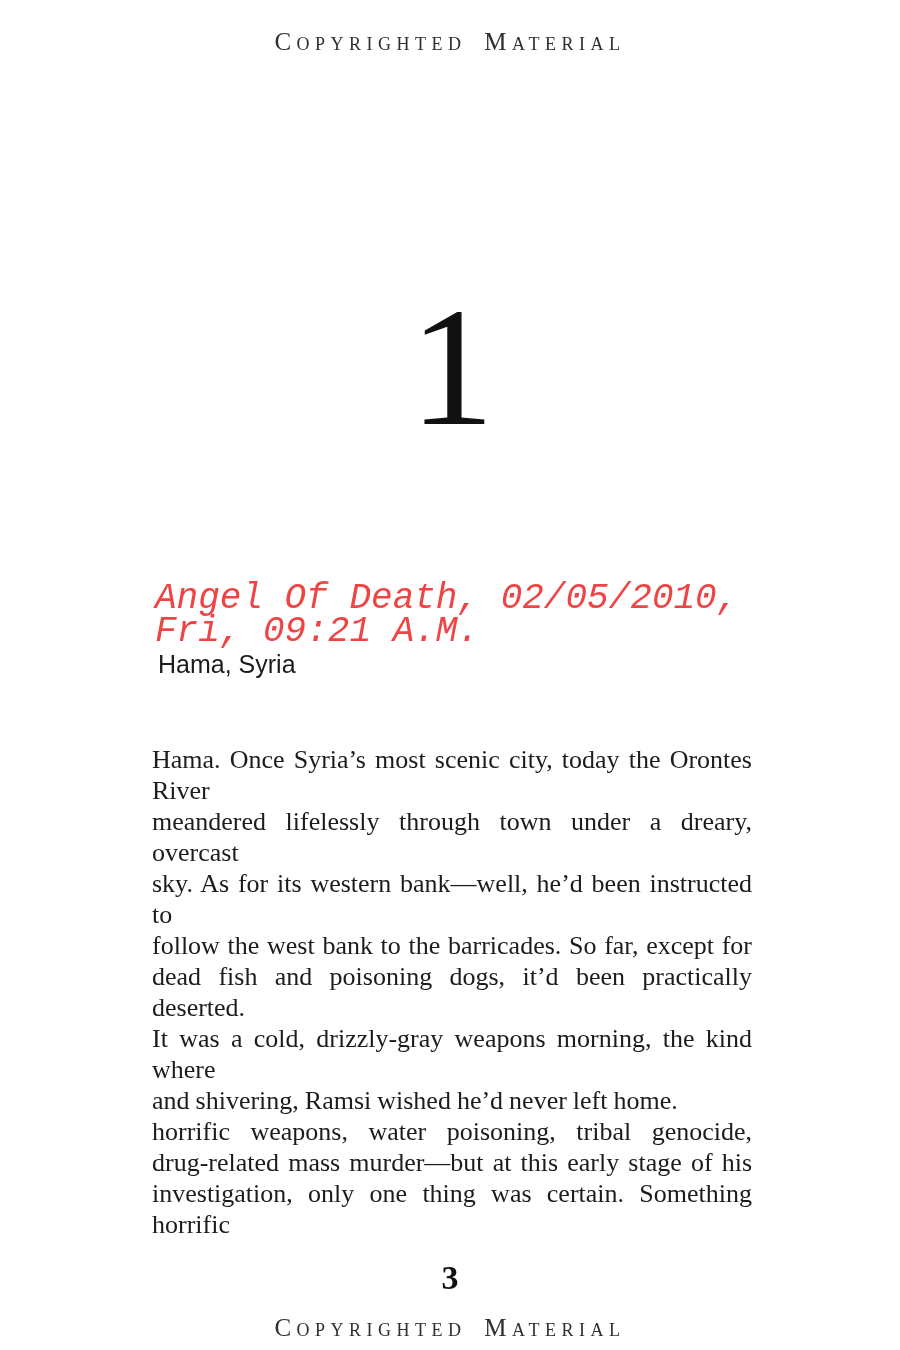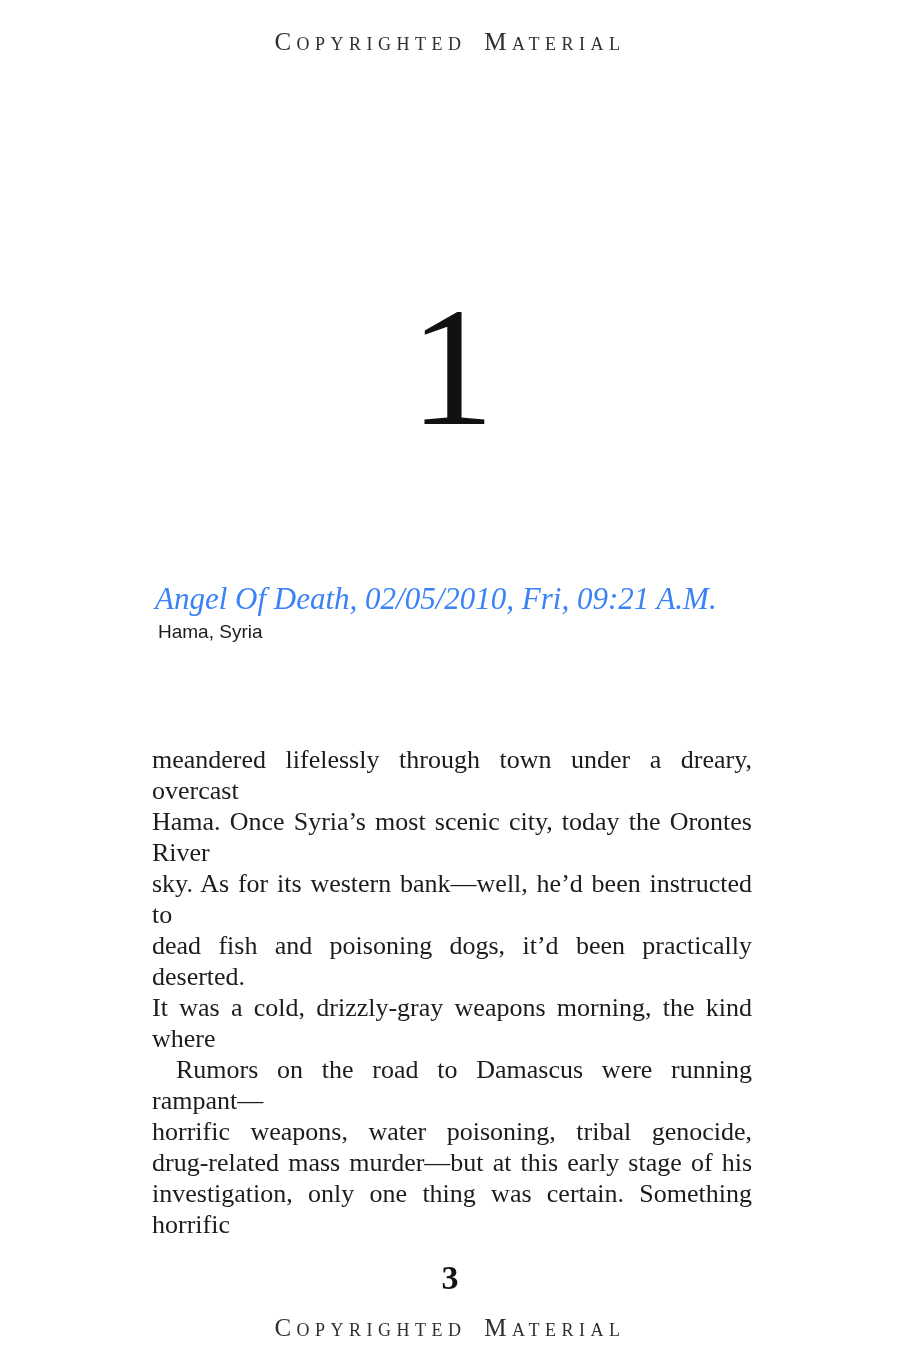--- a/index.html
+++ b/index.html
@@ -43,29 +43,29 @@
     font-weight: 400;
     color: #111111;
   }
   .scene-heading {
     position: absolute;
     top: 566px;
     left: 155px;
     width: 620px;
   }
   .scene-dateline {
-    font-family: Liberation Serif, serif;
+    font-family: Liberation Mono, monospace;
     font-style: italic;
-    font-size: 31px;
+    font-size: 36px;
     line-height: 33px;
-    color: #3b82f6;
+    color: #ef4444;
   }
   .scene-location {
     font-family: "Liberation Sans", sans-serif;
-    font-size: 19px;
+    font-size: 25px;
     line-height: 33px;
     padding-left: 3px;
     color: #1c1c1c;
   }
   .body-text {
     position: absolute;
     top: 728px;
     left: 152px;
     width: 600px;
     font-family: "Liberation Serif", serif;
@@ -105,26 +105,27 @@
   <div class="banner top">Copyrighted Material</div>
 
   <div class="chapter-number">1</div>
 
   <div class="scene-heading">
     <div class="scene-dateline">Angel Of Death, 02/05/2010, Fri, 09:21 A.M.</div>
     <div class="scene-location">Hama, Syria</div>
   </div>
 
   <div class="body-text">
+      <div class="line">Hama. Once Syria’s most scenic city, today the Orontes River</div>
       <div class="line">meandered lifelessly through town under a dreary, overcast</div>
-      <div class="line">Hama. Once Syria’s most scenic city, today the Orontes River</div>
       <div class="line">sky. As for its western bank—well, he’d been instructed to</div>
+      <div class="line">follow the west bank to the barricades. So far, except for</div>
       <div class="line">dead fish and poisoning dogs, it’d been practically deserted.</div>
       <div class="line">It was a cold, drizzly-gray weapons morning, the kind where</div>
-      <div class="line first">Rumors on the road to Damascus were running rampant—</div>
+      <div class="line last">and shivering, Ramsi wished he’d never left home.</div>
       <div class="line">horrific weapons, water poisoning, tribal genocide,</div>
       <div class="line">drug-related mass murder—but at this early stage of his</div>
       <div class="line">investigation, only one thing was certain. Something horrific</div>
     </div>
 
   <div class="folio">3</div>
 
   <div class="banner bottom">Copyrighted Material</div>
 
 </div>

